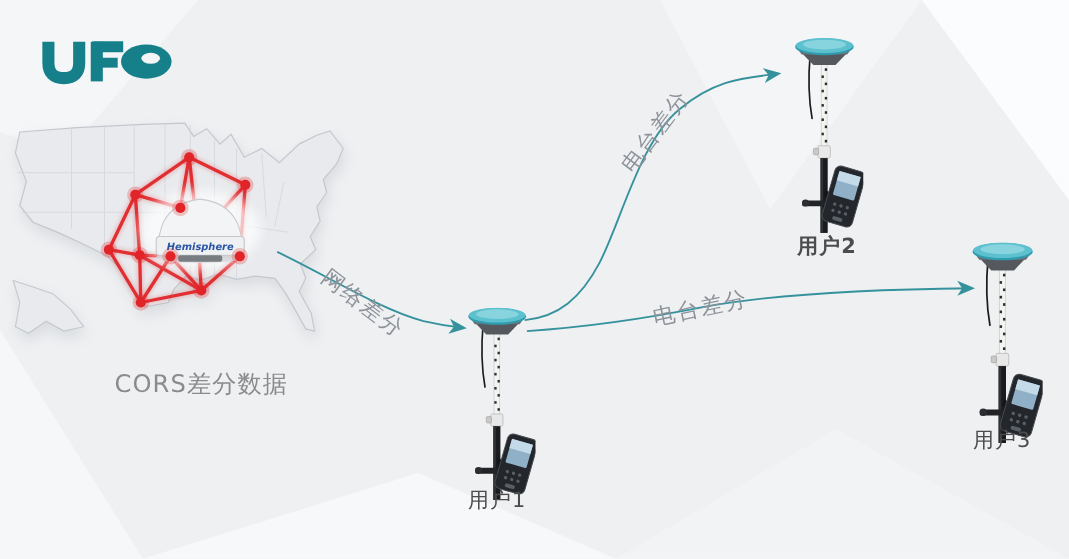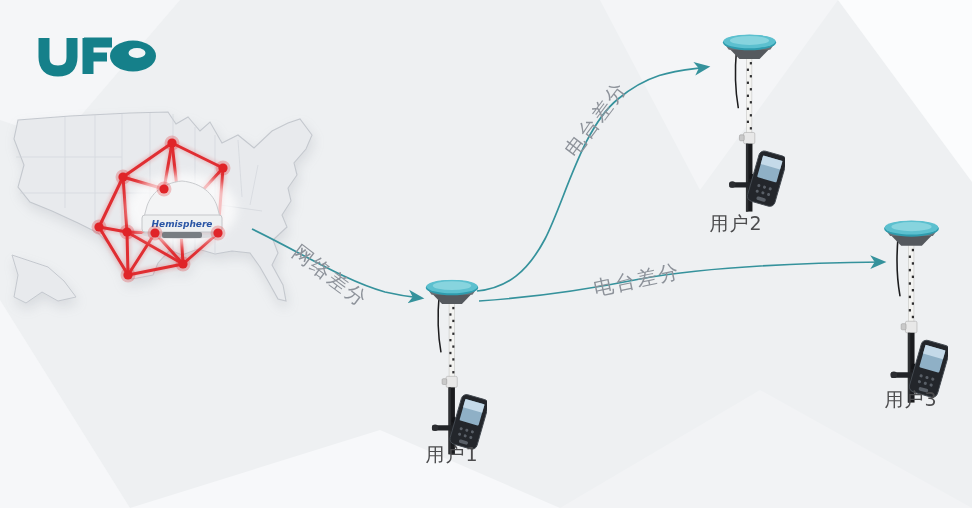--- a/index.html
+++ b/index.html
@@ -219,18 +219,19 @@
   <div class="rover" style="left:875px;top:220px;">
     <svg width="73" height="183" viewBox="0 0 120 300">
         <use href="#rover-sym"></use>
       </svg>
   </div>
 
   <div class="lbl link-lbl" style="left:330px;top:276px;--r:37deg">网络差分</div>
   <div class="lbl link-lbl" style="left:596px;top:119px;--r:-53deg">电台差分</div>
   <div class="lbl link-lbl" style="left:637px;top:280px;--r:-12deg">电台差分</div>
 
+  <div class="lbl caption-lbl" style="left:183px;top:349px;">CORS差分数据</div>
 
   <div class="lbl user-lbl" style="left:452px;top:455px;">用户1</div>
-  <div class="lbl user-lbl" style="left:736px;top:224px;">用户2</div>
+  <div class="lbl user-lbl" style="left:752px;top:224px;font-weight:bold;">用户2</div>
   <div class="lbl user-lbl" style="left:911px;top:400px;">用户3</div>
 
 </div>
 
 </body></html>

